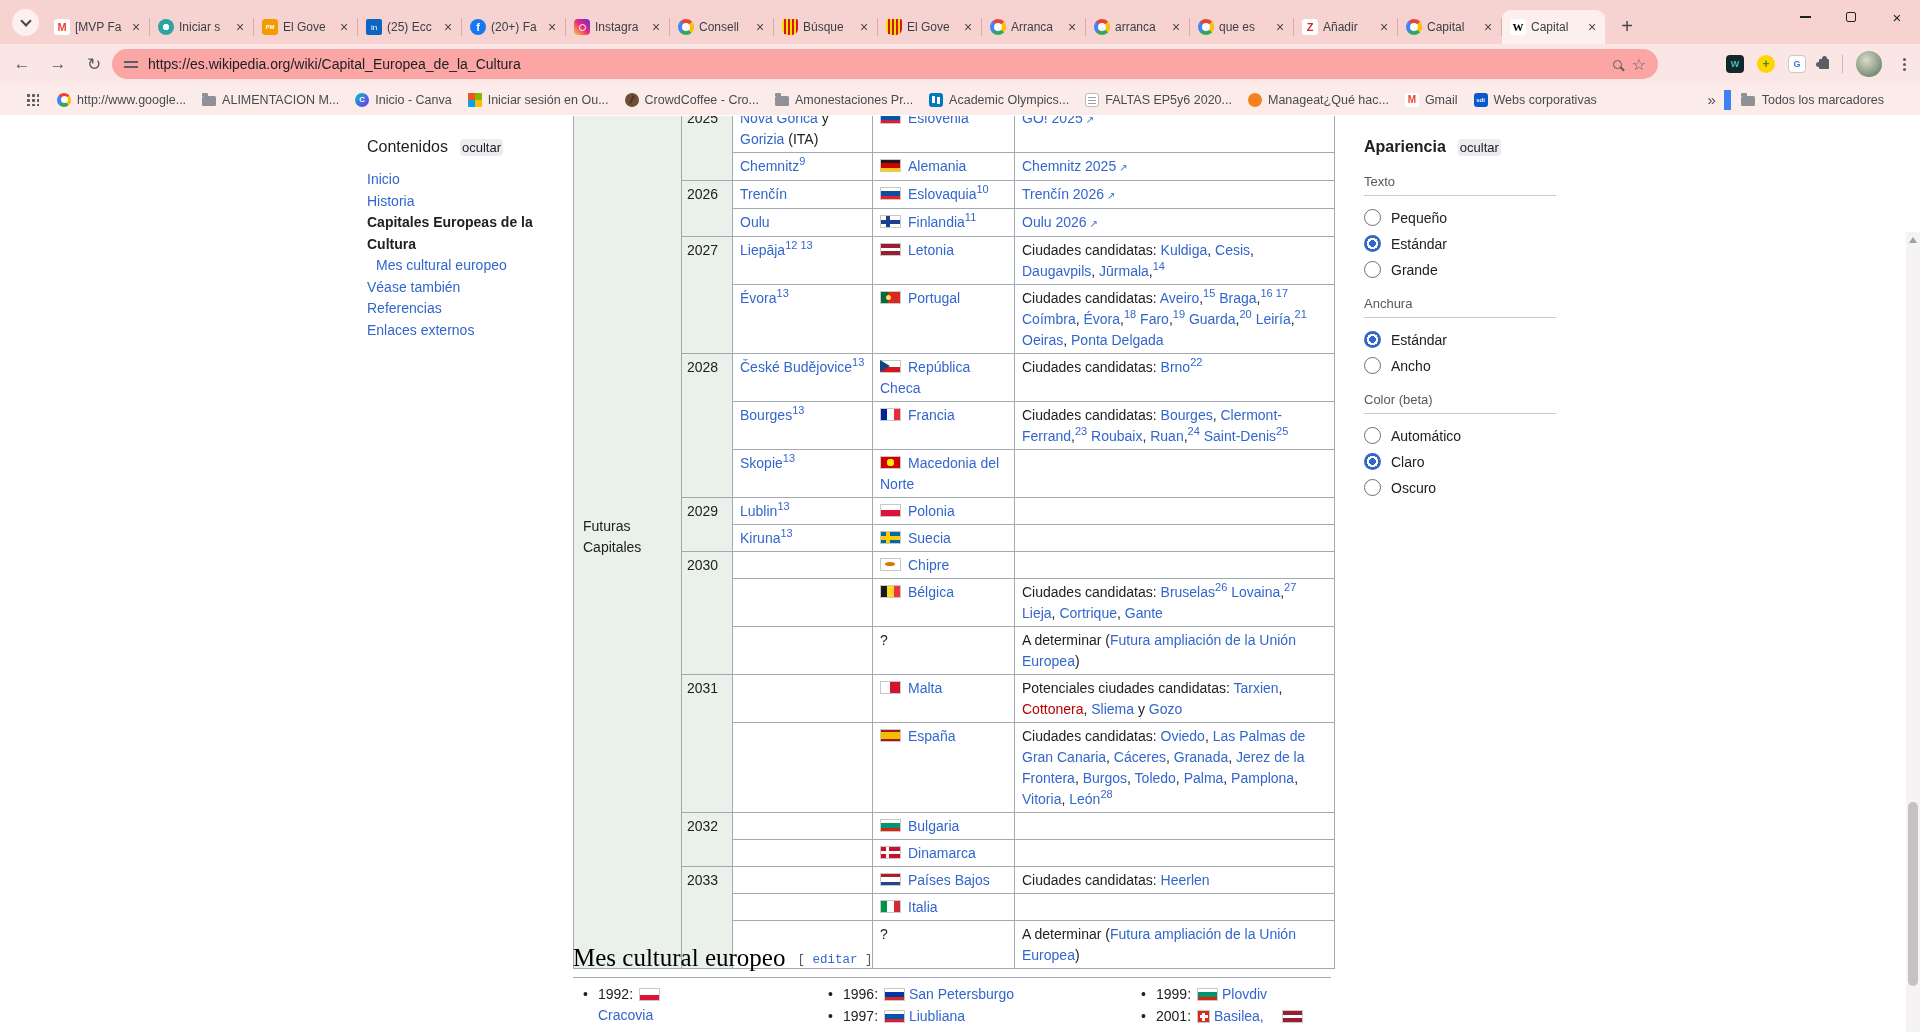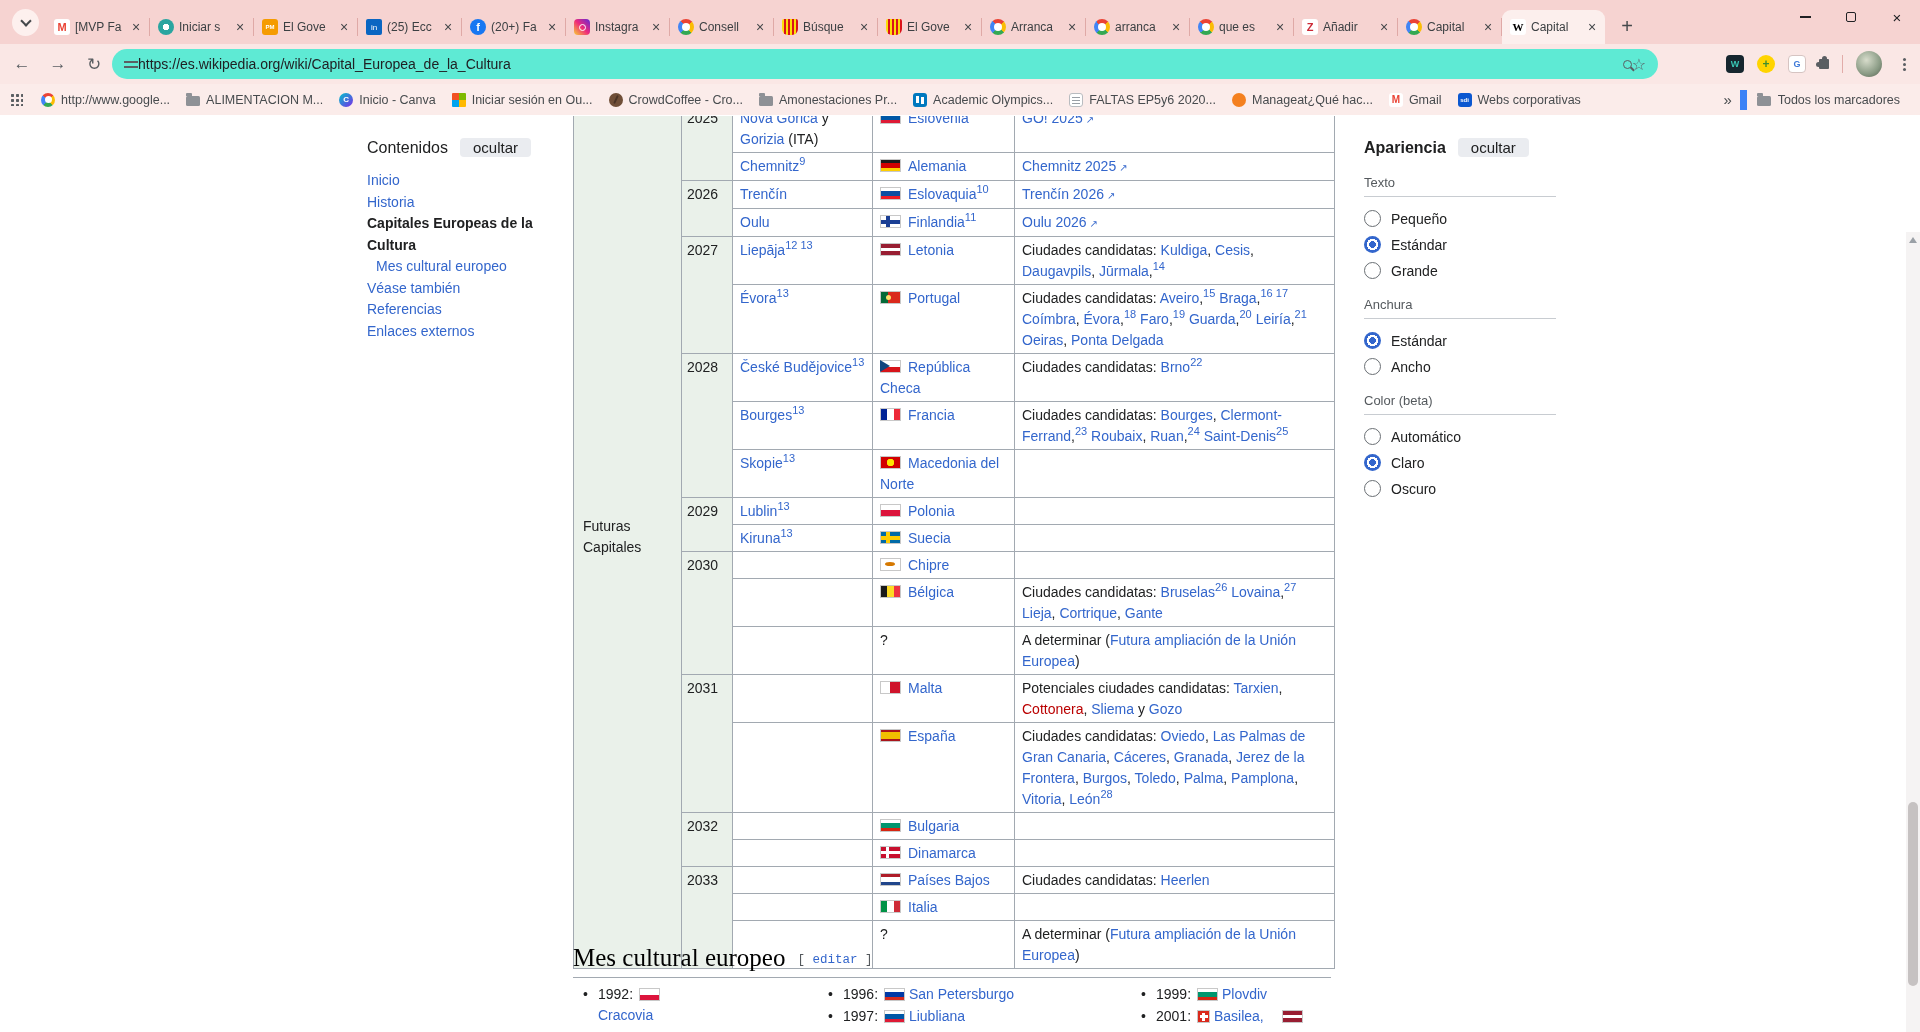--- a/index.html
+++ b/index.html
@@ -17,42 +17,42 @@
   .tsep{width:1px;height:18px;background:#DFA9A6;margin-bottom:8px;flex:none}
   #newtab{width:28px;height:28px;margin:0 0 4px 8px;font-size:20px;color:#45484B;display:flex;align-items:center;justify-content:center}
   #wincontrols{position:absolute;top:0;right:0;height:34px;display:flex}
   .wc{width:46px;height:34px;display:flex;align-items:center;justify-content:center}
   .wc-min{width:11px;height:1.5px;background:#202124}
   .wc-max{width:10px;height:10px;border:1.5px solid #202124;border-radius:2px}
   .wc-close{font-size:15px;color:#202124}
 
   #toolbar{position:absolute;top:44px;left:0;right:0;height:40px;background:#FAE7E5}
   .navbtn{position:absolute;top:50px;width:28px;height:28px;display:flex;align-items:center;justify-content:center;font-size:17px;color:#5A5E62}
-  #omnibox{position:absolute;left:112px;top:49px;width:1546px;height:30px;border-radius:15px;background:#5eead4;display:flex;align-items:center;padding:0 12px;}
+  #omnibox{position:absolute;left:112px;top:49px;width:1546px;height:30px;border-radius:15px;background:#fca5a5;display:flex;align-items:center;padding:0 12px;gap:10px}
   .tune{position:relative;width:14px;height:12px;flex:none}
   .tune::before,.tune::after{content:"";position:absolute;left:0;right:0;height:1.6px;background:#5A5E62}
   .tune::before{top:3px}.tune::after{top:8px}
   #urltext{font-size:14px;color:#202124;white-space:nowrap}
   .mag{width:9px;height:9px;border:1.6px solid #5A5E62;border-radius:50%;position:relative;flex:none}
   .mag::after{content:"";position:absolute;width:5px;height:1.6px;background:#5A5E62;transform:rotate(45deg);left:6px;top:7px}
   .star{font-size:16px;color:#5A5E62;flex:none}
   #extrow{position:absolute;top:44px;right:6px;height:40px;display:flex;align-items:center;gap:13px}
   .xi{width:18px;height:18px;border-radius:4px;display:flex;align-items:center;justify-content:center;font-size:9px;font-weight:bold;flex:none}
   .xi-w{background:#16262E;color:#39C6B5}
   .xi-y{background:#FFD400;border-radius:50%;position:relative}
   .xi-y::after{content:"+";color:#3E8E2F;font-size:12px;font-weight:bold}
   .xi-t{background:#fff;border:1px solid #D6C4C2;color:#3C78D8}
   .puzzle{width:10px;height:10px;background:#5A5E62;position:relative;border-radius:1px}
   .puzzle::before{content:"";position:absolute;width:5px;height:5px;border-radius:50%;background:#5A5E62;top:-3px;left:2.5px}
   .puzzle::after{content:"";position:absolute;width:5px;height:5px;border-radius:50%;background:#5A5E62;left:-3px;top:2.5px}
   .vsep{width:1px;height:18px;background:#E2ACA9}
   #avatar{width:26px;height:26px;border-radius:50%;background:radial-gradient(circle at 40% 35%,#D7DCCB,#8A9B85 60%,#55604F)}
   .kebab{width:3px;height:3px;border-radius:50%;background:#5A5E62;box-shadow:0 -5px 0 #5A5E62,0 5px 0 #5A5E62}
 
-  #bmbar{position:absolute;top:84px;left:0;right:0;height:31px;background:#FBECEA;display:flex;align-items:center;padding:0 10px;font-size:12.5px;color:#474B4E}
+  #bmbar{position:absolute;top:84px;left:0;right:0;height:31px;background:#FBECEA;display:flex;align-items:center;padding:0 26px;font-size:12.5px;color:#474B4E}
   .grid9{width:13px;height:13px;background-image:radial-gradient(#5A5E62 1.4px,transparent 1.5px);background-size:5px 5px;background-position:0 0;margin-right:10px;flex:none}
   .bm{display:flex;align-items:center;gap:6px;padding:3px 8px;border-radius:6px;white-space:nowrap;flex:none}
   .bi{width:14px;height:14px;border-radius:3px;display:flex;align-items:center;justify-content:center;color:#fff;font-size:8px;font-weight:bold;flex:none}
   .bi-google{background:conic-gradient(from -45deg,#EA4335 0 25%,#FBBC05 25% 50%,#34A853 50% 75%,#4285F4 75%);border-radius:50%;position:relative}
   .bi-google::after{content:"";position:absolute;inset:3.5px;background:#fff;border-radius:50%}
   .bi-folder{width:14px;height:10px;background:#8E9196;border-radius:1.5px;position:relative;margin-top:3px}
   .bi-folder::before{content:"";position:absolute;top:-3px;left:0;width:6px;height:3px;background:#8E9196;border-radius:1px 1px 0 0}
   .bi-canva{background:linear-gradient(135deg,#00C4CC,#7D2AE8);border-radius:50%}
   .bi-ms{background:conic-gradient(#7FBA00 0 25%,#FFB900 25% 50%,#00A4EF 50% 75%,#F25022 75%);border-radius:1px}
   .bi-coffee{background:#6F4E37;border-radius:50%;position:relative}
@@ -67,21 +67,21 @@
   #bm-overflow{margin-left:auto;font-size:15px;color:#474B4E;padding:0 8px}
   #allbm{display:flex;align-items:center;gap:7px;padding:3px 10px;border-left:7px solid #3b82f6}
 
   
   #content{position:absolute;top:116px;left:0;right:0;bottom:0;background:#fff;overflow:hidden}
 
   
   #toc{position:absolute;left:367px;top:22px;width:185px}
   #toc-head{display:flex;align-items:center;gap:12px}
   #toc-title{font-size:16px;font-weight:normal;color:#202122}
-  .chip{background:#EAECF0;border-radius:4px;padding:1px 13px;font-size:15px;color:#202122}
+  .chip{background:#EAECF0;border-radius:4px;padding:1px 2px;font-size:13px;color:#202122}
   #toc-list{list-style:none;margin-top:13px}
   #toc-list li{font-size:14px;line-height:21.5px}
   .toc-link{color:#3366CC}
   .toc-active{color:#202122;font-weight:bold}
   .toc-sub{padding-left:9px}
 
   
   #wtablewrap{position:absolute;left:573px;top:-12px}
   table.wikitable{border-collapse:collapse;table-layout:fixed;width:761px;font-size:14px;line-height:21px;color:#202122}
   .wikitable td,.wikitable th{border:1px solid #A2A9B1;padding:3px 7px 2px 7px;vertical-align:top;text-align:left;font-weight:normal;overflow:hidden}

